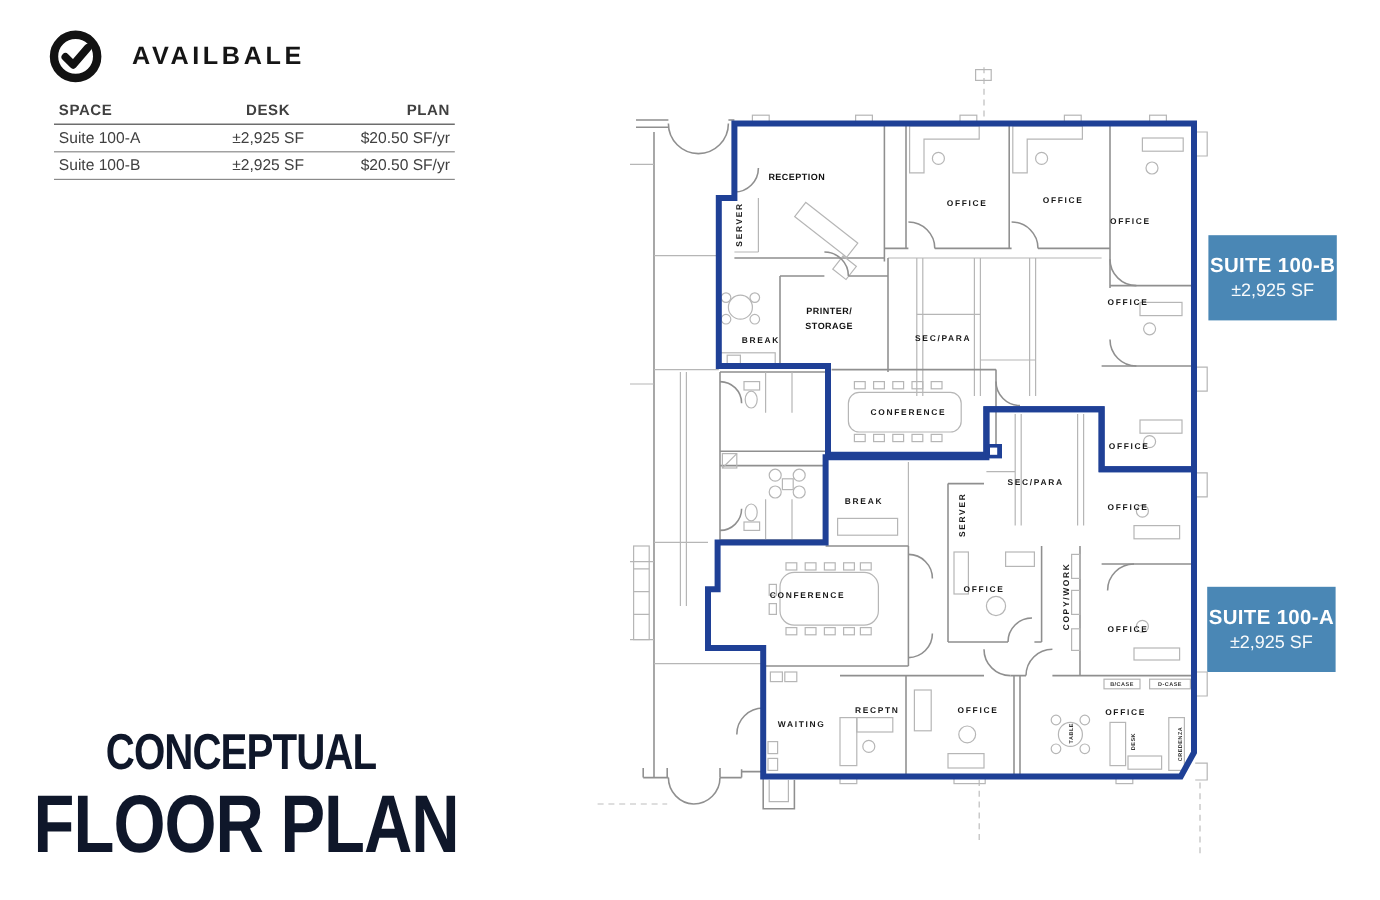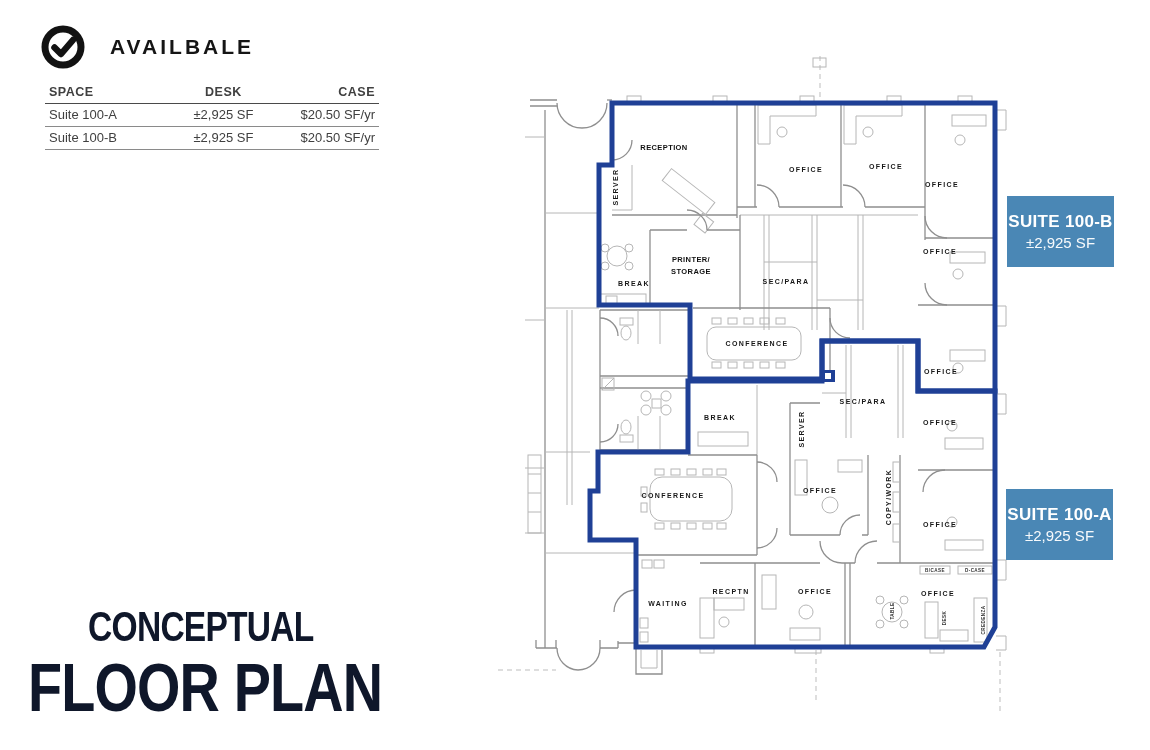--- a/index.html
+++ b/index.html
@@ -46,21 +46,21 @@
     <circle cx="23" cy="23" r="18" fill="none" stroke="#121212" stroke-width="7"></circle>
     <path d="M14.5,23.5 l6.5,6.5 l12,-14" fill="none" stroke="#121212" stroke-width="6.5" stroke-linecap="round" stroke-linejoin="round"></path>
   </svg>
   <div class="avail-title">AVAILBALE</div>
 </div>
 
 <div class="space-table">
   <div class="row hdr">
     <span>SPACE</span>
     <span>DESK</span>
-    <span>CASE</span>
+    <span>PLAN</span>
   </div>
   <div class="row body-row">
     <span>Suite 100-A</span>
     <span>±2,925 SF</span>
     <span>$20.50 SF/yr</span>
   </div>
   <div class="row body-row">
     <span>Suite 100-B</span>
     <span>±2,925 SF</span>
     <span>$20.50 SF/yr</span>

